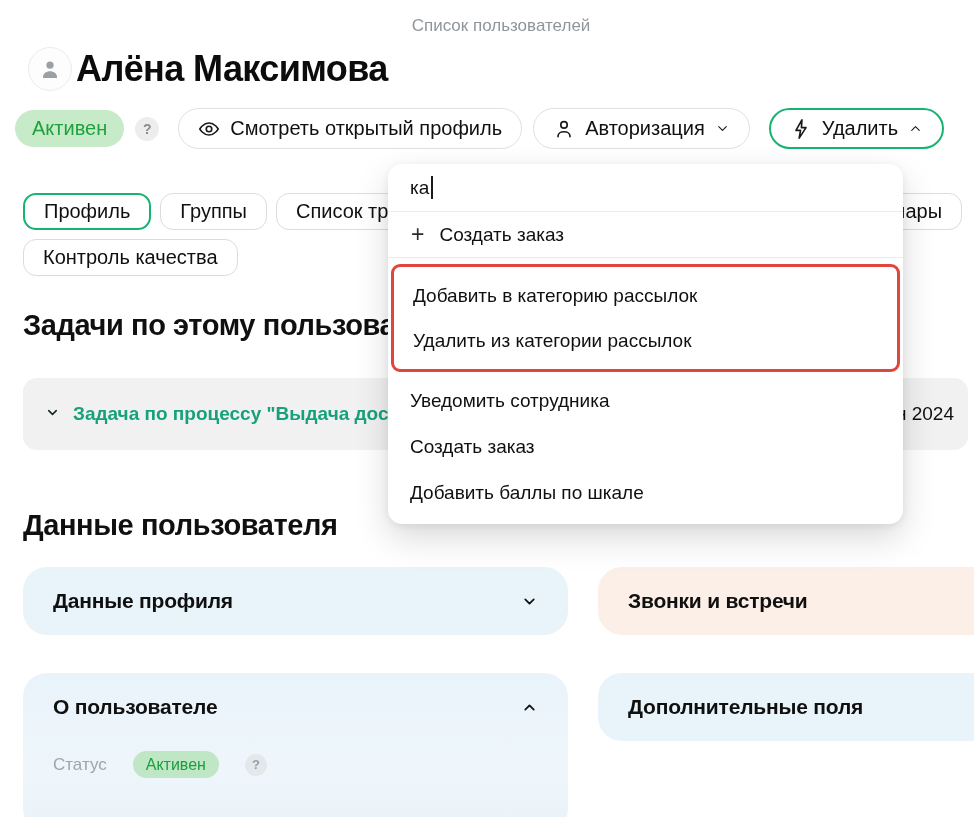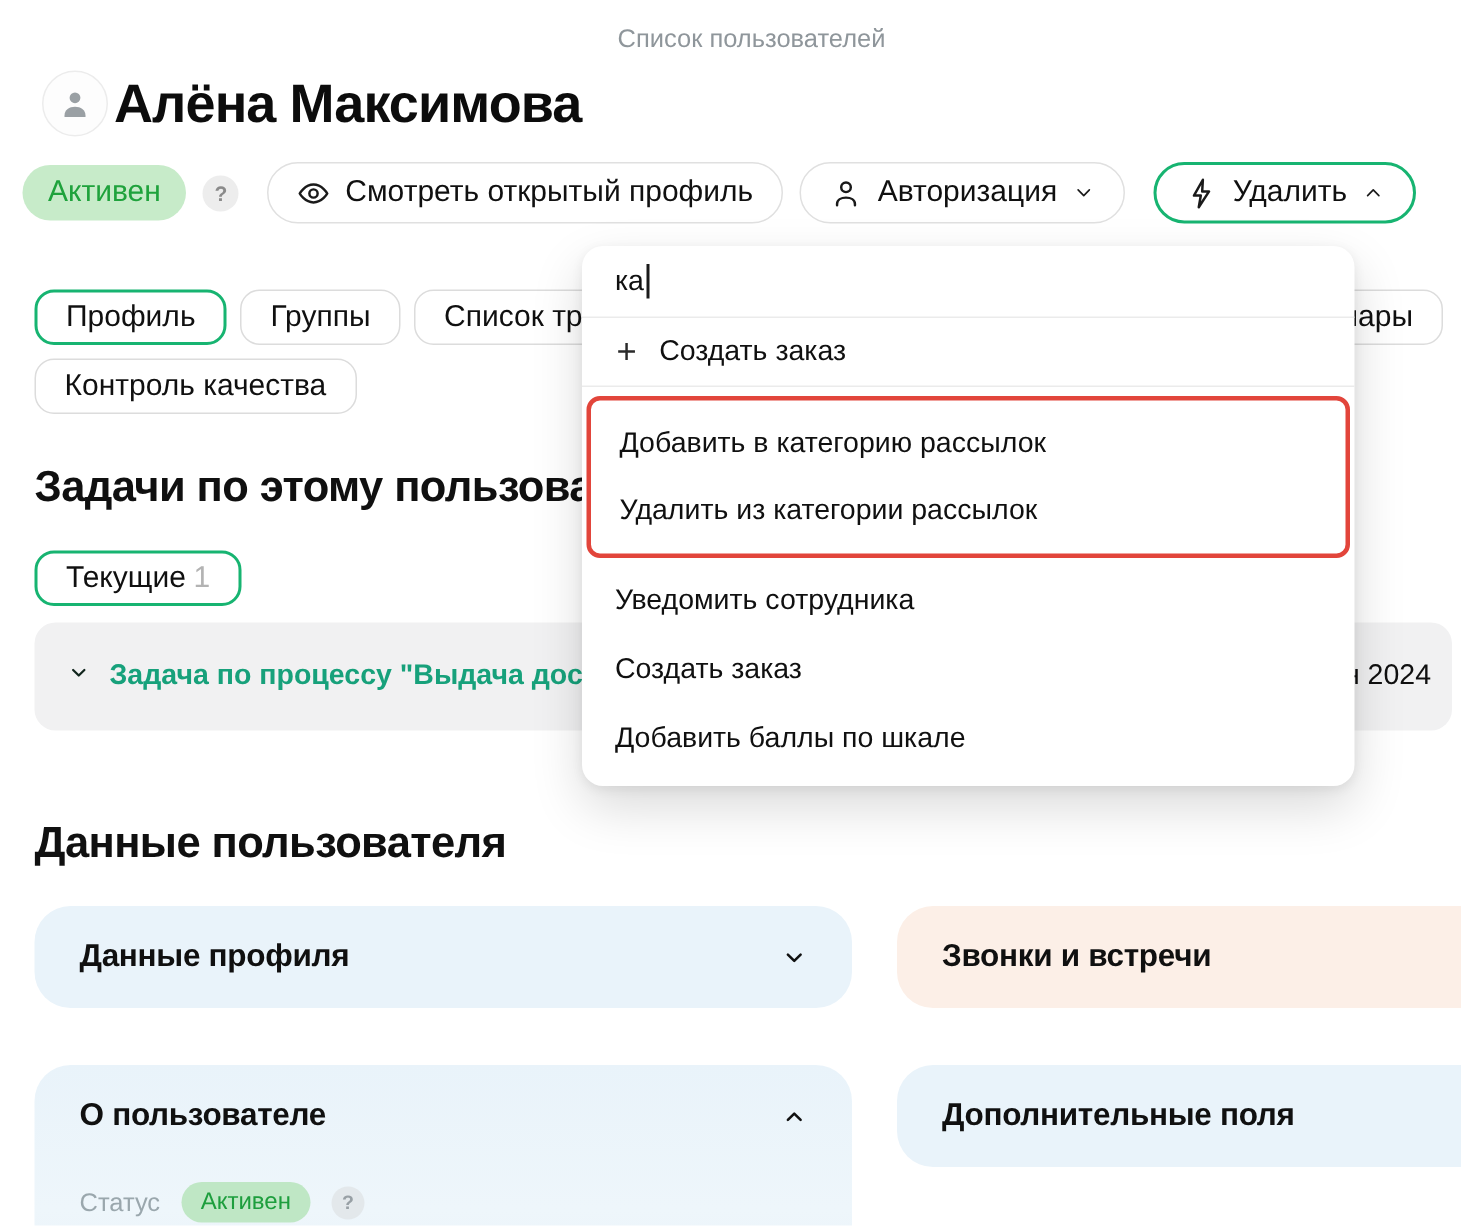--- a/index.html
+++ b/index.html
@@ -53,21 +53,21 @@
     column-gap:30px; row-gap:38px; align-items:start; }
   .card { border-radius:24px; padding:0 30px; }
   .card .title-line { height:68px; display:flex; align-items:center; font-size:21px;
     font-weight:800; letter-spacing:-0.2px; }
   .card .title-line svg { width:17px; height:17px; margin-left:auto; stroke:#111; fill:none;
     stroke-width:2.4; stroke-linecap:round; stroke-linejoin:round; }
   .card.blue { background:#e9f3fa; }
   .card.peach { background:#fcefe7; }
   .card.tall { height:160px;
     background:linear-gradient(180deg,#e9f3fa 0%,#eef6fb 60%,#e9f2f9 100%); }
-  .status-line { display:flex; align-items:center; gap:14px; margin-top:10px; }
+  .status-line { display:flex; align-items:center; gap:26px; margin-top:10px; }
   .status-label { color:#9aa7ad; font-size:17px; }
   .mini-badge { height:27px; padding:0 13px; border-radius:14px; background:#bfe7c5;
     color:#1d9e3d; font-size:16px; display:flex; align-items:center; }
   .mini-help { width:22px; height:22px; border-radius:50%; background:#e3e8eb; color:#98a0a5;
     font-size:13px; font-weight:700; display:flex; align-items:center; justify-content:center; }
 
   
   .dropdown { position:absolute; left:388px; top:164px; width:515px; z-index:40;
     background:#fff; border-radius:14px;
     box-shadow:0 14px 34px rgba(0,0,0,.15), 0 2px 8px rgba(0,0,0,.07); }
@@ -136,24 +136,20 @@
   <div class="tab">Список тренингов</div>
   <div class="tab tab-webinars">Вебинары</div>
 </div>
 <div class="tabs-row r2">
   <div class="tab">Контроль качества</div>
 </div>
 
 <div class="section-heading">Задачи по этому пользователю</div>
 
 <div class="task-tabs">
-  <div class="tab active">
-    <span>Текущие</span>
-    <span class="count">1</span>
-  </div>
 </div>
 
 <div class="task-row">
   <span class="tchev">
     <svg viewBox="0 0 24 24">
         <polyline points="6 9 12 15 18 9"></polyline>
       </svg>
   </span>
   <span class="task-title">Задача по процессу "Выдача доступов"</span>
   <span class="task-date">июн 2024</span>

